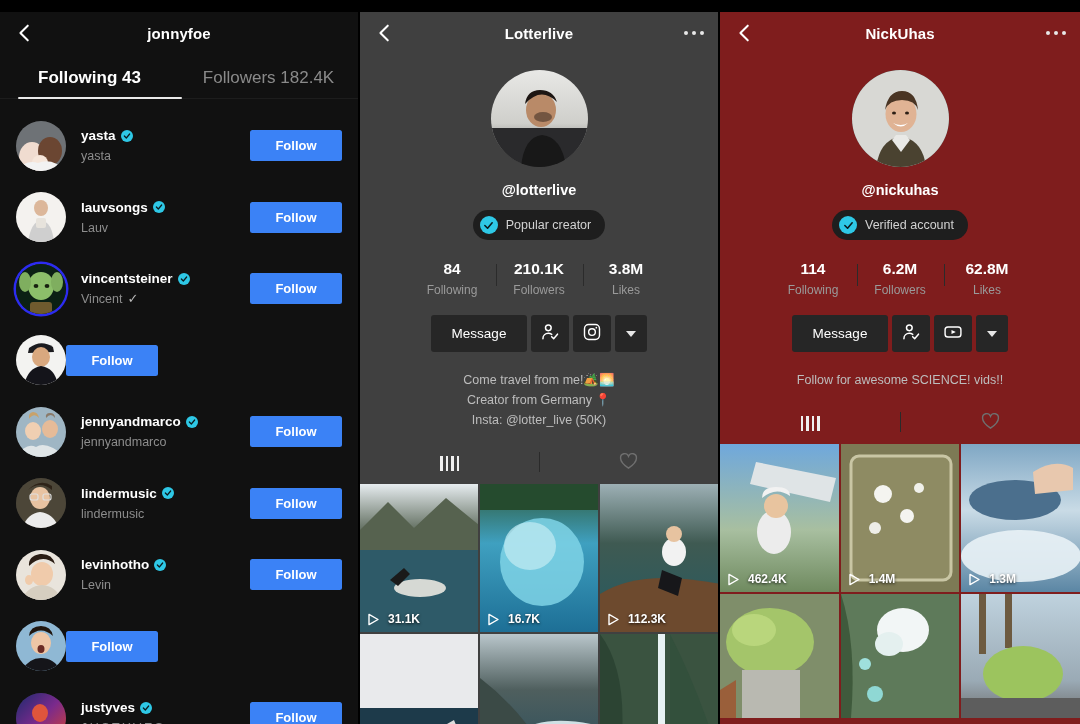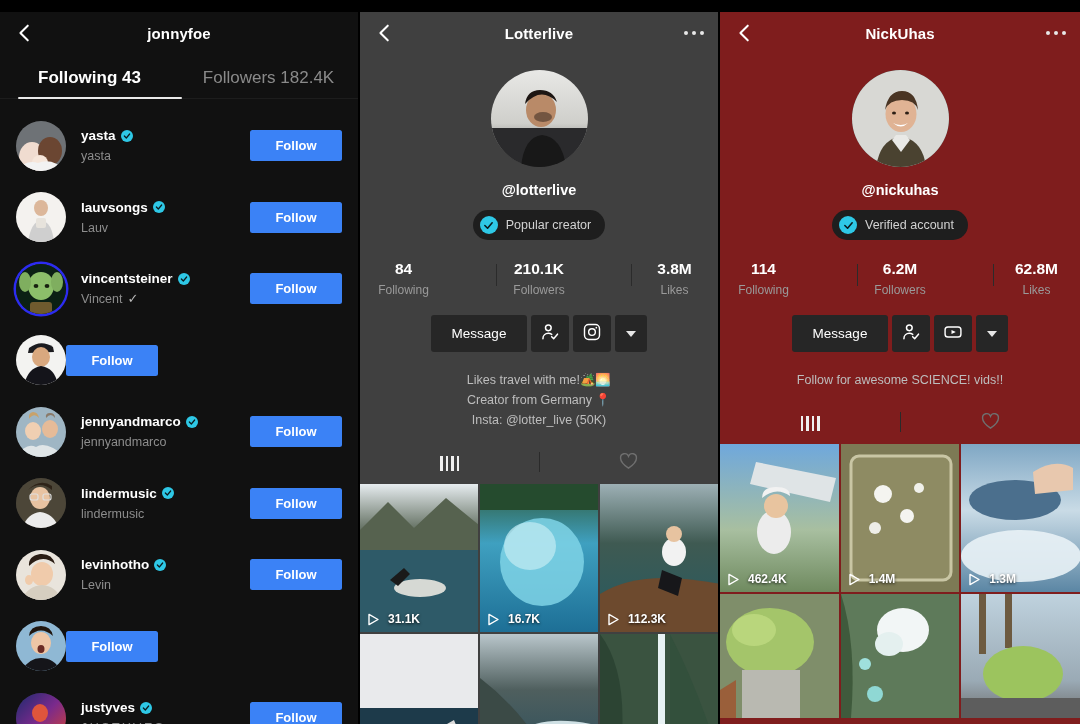--- a/index.html
+++ b/index.html
@@ -85,21 +85,21 @@
   .p-handle { color: #fff; font-size: 14.5px; font-weight: bold; margin-top: 15px; }
   .p-badge {
     display: inline-flex; align-items: center; gap: 8px;
     background: #1e1e1e; border-radius: 16px; padding: 6px 14px 6px 7px;
     margin-top: 12px;
   }
   .p-badge .verified { width: 18px; height: 18px; }
   .p-badge .verified svg { width: 11px; height: 11px; }
   .p-badge span { color: #d2d2d2; font-size: 12.5px; }
 
-  .stats { display: flex; justify-content: space-between; margin-top: 20px; }
+  .stats { display: flex; justify-content: center; margin-top: 20px; }
   .stat { width: 87px; text-align: center; position: relative; }
   .stat + .stat::before {
     content: ""; position: absolute; left: 0; top: 4px;
     width: 1px; height: 22px; background: #2b2b2b;
   }
   .stat-val { color: #fff; font-size: 15.5px; font-weight: bold; }
   .stat-lbl { color: #9a9a9a; font-size: 12px; margin-top: 5px; }
 
   .actions { display: flex; justify-content: center; gap: 4px; margin-top: 18px; }
   .act {
@@ -436,21 +436,21 @@
             <circle cx="17.2" cy="6.8" r="1" fill="#fff" stroke="none"></circle>
             </svg>
         </span>
       </button>
       <button class="act caret">
         <span class="caret-tri"></span>
       </button>
     </div>
 
     <div class="bio">
-      <div>Likes travel with me!🏕️🌅</div>
+      <div>Come travel from me!🏕️🌅</div>
       <div>Creator from Germany 📍</div>
       <div>Insta: @lotter_live (50K)</div>
     </div>
 
     <div class="grid-tabs">
       <div class="grid-tab">
         <span class="bars">
             <i></i>
             <i></i>
             <i></i>

